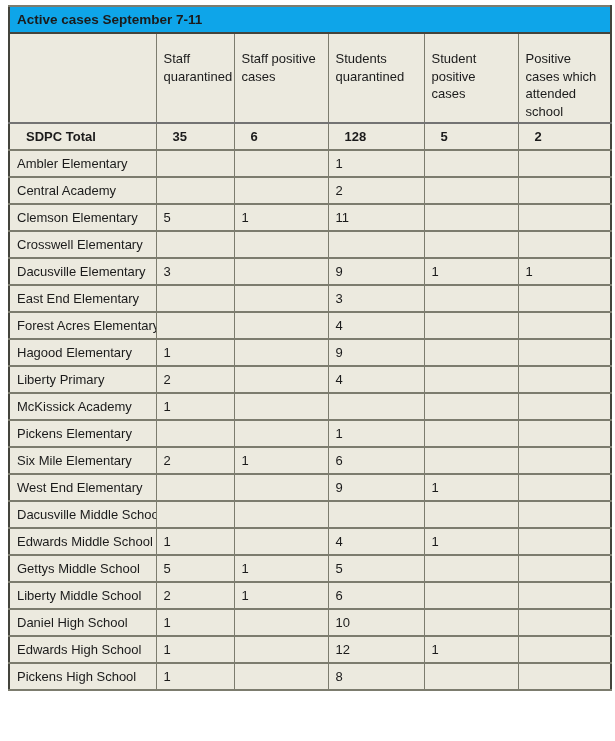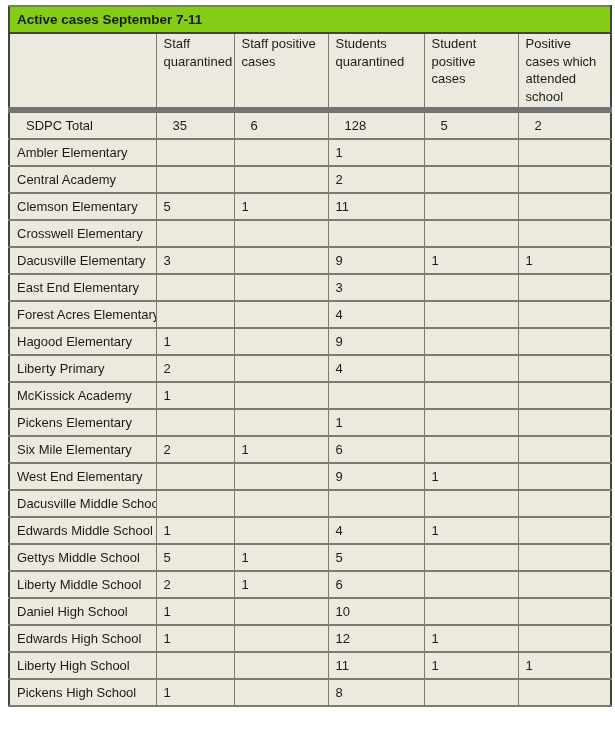--- a/index.html
+++ b/index.html
@@ -43,33 +43,33 @@
   
   table.cases { border: 2px solid #44443c; }
   table.cases tr > *:first-child { border-left: 2px solid #44443c; }
   table.cases tr > *:last-child  { border-right: 2px solid #44443c; }
 
   tr.title-row td {
     height: 21px;
     font-weight: bold;
     font-size: 13.5px;
     border-bottom: 2px solid #44443c;
-    background: #84cc16;
+    background: #0ea5e9;
   }
   tr.header-row th {
     height: 51px;
     vertical-align: top;
-    padding-top: 1px;
+    padding-top: 16px;
     white-space: normal;
     line-height: 1.35;
     border-top: 2px solid #44443c;
-    border-bottom: 6px solid #737373;
+    border-bottom: 2px solid #737373;
   }
   tr.data-row td { height: 21px; }
-  tr.data-row.bold td { font-weight: normal; padding-left: 16px; }
+  tr.data-row.bold td { font-weight: bold; padding-left: 16px; }
 </style>
 </head>
 <body>
 
 <div class="page">
   <table class="cases">
     <colgroup>
       <col style="width:147px">
       <col style="width:78px">
       <col style="width:94px">
@@ -244,28 +244,20 @@
         </tr>
         <tr class="data-row">
           <td>Edwards High School</td>
           <td>1</td>
           <td></td>
           <td>12</td>
           <td>1</td>
           <td></td>
         </tr>
         <tr class="data-row">
-          <td>Liberty High School</td>
-          <td></td>
-          <td></td>
-          <td>11</td>
-          <td>1</td>
-          <td>1</td>
-        </tr>
-        <tr class="data-row">
           <td>Pickens High School</td>
           <td>1</td>
           <td></td>
           <td>8</td>
           <td></td>
           <td></td>
         </tr>
       </tbody>
   </table>
 </div>

